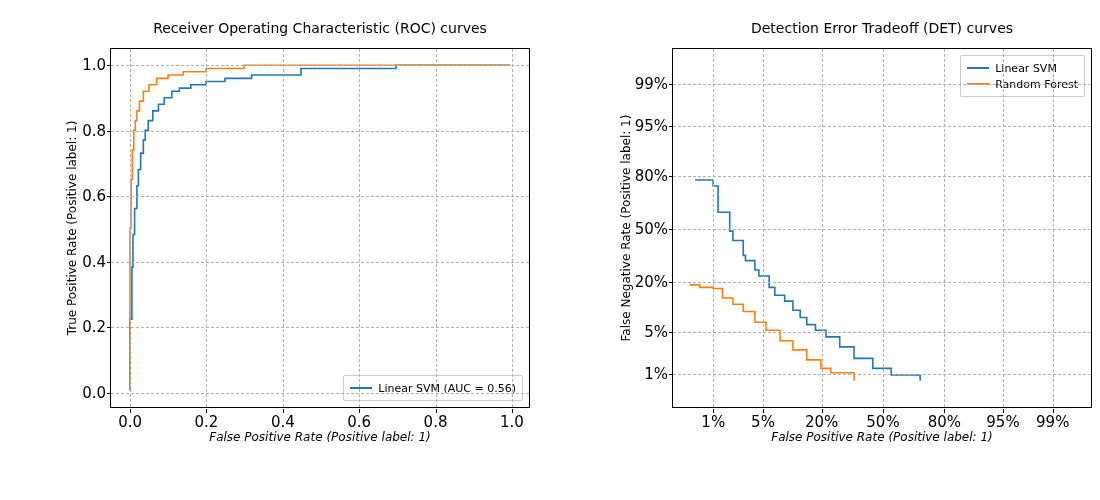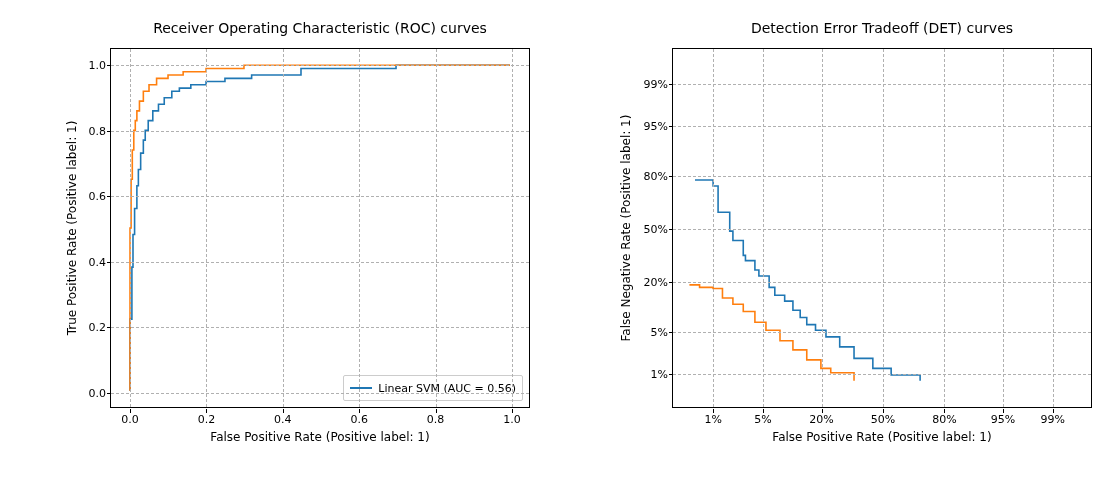--- a/index.html
+++ b/index.html
@@ -33,40 +33,41 @@
   .grid-line.h {
     left: 0; right: 0;
     border-top: 1px dashed #b0b0b0;
   }
   .grid-line.v {
     top: 0; bottom: 0;
     border-left: 1px dashed #b0b0b0;
   }
   .tick-label {
     position: absolute;
-    font-size: 11px;
+    font-size: 15px;
     color: #000;
     white-space: nowrap;
   }
   .tick-label.x {
     transform: translate(-50%, 4px);
   }
   .tick-label.y {
     transform: translate(-100%, -50%);
     padding-right: 5px;
   }
   .axis-label {
     position: absolute;
     font-size: 12px;
     color: #000;
     text-align: center;
     white-space: nowrap;
   }
   .axis-label.x {
     transform: translateX(-50%);
+    font-style: italic;
   }
   .axis-label.y {
     transform: translate(-50%, -50%) rotate(-90deg);
   }
   .title {
     position: absolute;
     font-size: 14px;
     text-align: center;
     white-space: nowrap;
     transform: translateX(-50%);
@@ -172,20 +173,30 @@
     <div class="axis-label y" style="left:12px; top:208px;">True Positive Rate (Positive label: 1)</div>
   </div>
 
   <div class="subplot" style="left:612px; top:20px; width:500px; height:440px;">
     <div class="title" style="left:270px; top:0px;">Detection Error Tradeoff (DET) curves</div>
     <div class="plot-area" id="det-plot" style="left:60px; top:28px; width:420px; height:360px;">
       <svg class="series" id="det-svg" viewBox="0 0 420 360" preserveAspectRatio="none">
           <path d="M22.1 131.7 L40.3 131.7 L40.3 137.8 L45.3 137.8 L45.3 164.2 L57.0 164.2 L57.0 183.1 L60.2 183.1 L60.2 192.6 L70.6 192.6 L70.6 207.5 L72.8 207.5 L72.8 212.8 L82.3 212.8 L82.3 222.2 L86.3 222.2 L86.3 228.3 L96.6 228.3 L96.6 239.7 L102.3 239.7 L102.3 247.6 L112.2 247.6 L112.2 253.5 L120.5 253.5 L120.5 262.7 L127.8 262.7 L127.8 270.0 L134.4 270.0 L134.4 277.2 L143.2 277.2 L143.2 282.9 L153.7 282.9 L153.7 289.5 L167.5 289.5 L167.5 299.5 L181.9 299.5 L181.9 311.1 L200.8 311.1 L200.8 321.2 L219.2 321.2 L219.2 327.9 L248.3 327.9 L248.3 333.7 " stroke="#1f77b4"></path>
           <path d="M16.5 237.2 L26.7 237.2 L26.7 239.7 L40.3 239.7 L40.3 240.9 L49.7 240.9 L49.7 250.4 L60.2 250.4 L60.2 256.7 L70.6 256.7 L70.6 263.9 L82.3 263.9 L82.3 274.7 L93.4 274.7 L93.4 282.9 L107.5 282.9 L107.5 293.3 L120.5 293.3 L120.5 302.6 L134.4 302.6 L134.4 312.6 L148.6 312.6 L148.6 321.2 L158.5 321.2 L158.5 325.5 L171.7 325.5 L171.7 325.5 L181.9 325.5 L181.9 333.7 " stroke="#ff7f0e"></path>
         </svg>
+      <div class="legend" id="det-legend" style="right:6px; top:6px;">
+          <div class="legend-row">
+            <span class="legend-swatch" style="border-top-color:#1f77b4;"></span>
+            <span>Linear SVM</span>
+          </div>
+          <div class="legend-row">
+            <span class="legend-swatch" style="border-top-color:#ff7f0e;"></span>
+            <span>Random Forest</span>
+          </div>
+        </div>
     <div class="grid-line v" style="left:40.26212640749214px;"></div>
         <div class="tick-label x" style="left:40.26212640749214px; top:360px;">1%</div>
         <div class="tick-mark x" style="left:40.26212640749214px; top:360px;"></div>
         <div class="grid-line v" style="left:89.98615350055321px;"></div>
         <div class="tick-label x" style="left:89.98615350055321px; top:360px;">5%</div>
         <div class="tick-mark x" style="left:89.98615350055321px; top:360px;"></div>
         <div class="grid-line v" style="left:148.59258970419415px;"></div>
         <div class="tick-label x" style="left:148.59258970419415px; top:360px;">20%</div>
         <div class="tick-mark x" style="left:148.59258970419415px; top:360px;"></div>
         <div class="grid-line v" style="left:210px;"></div>

